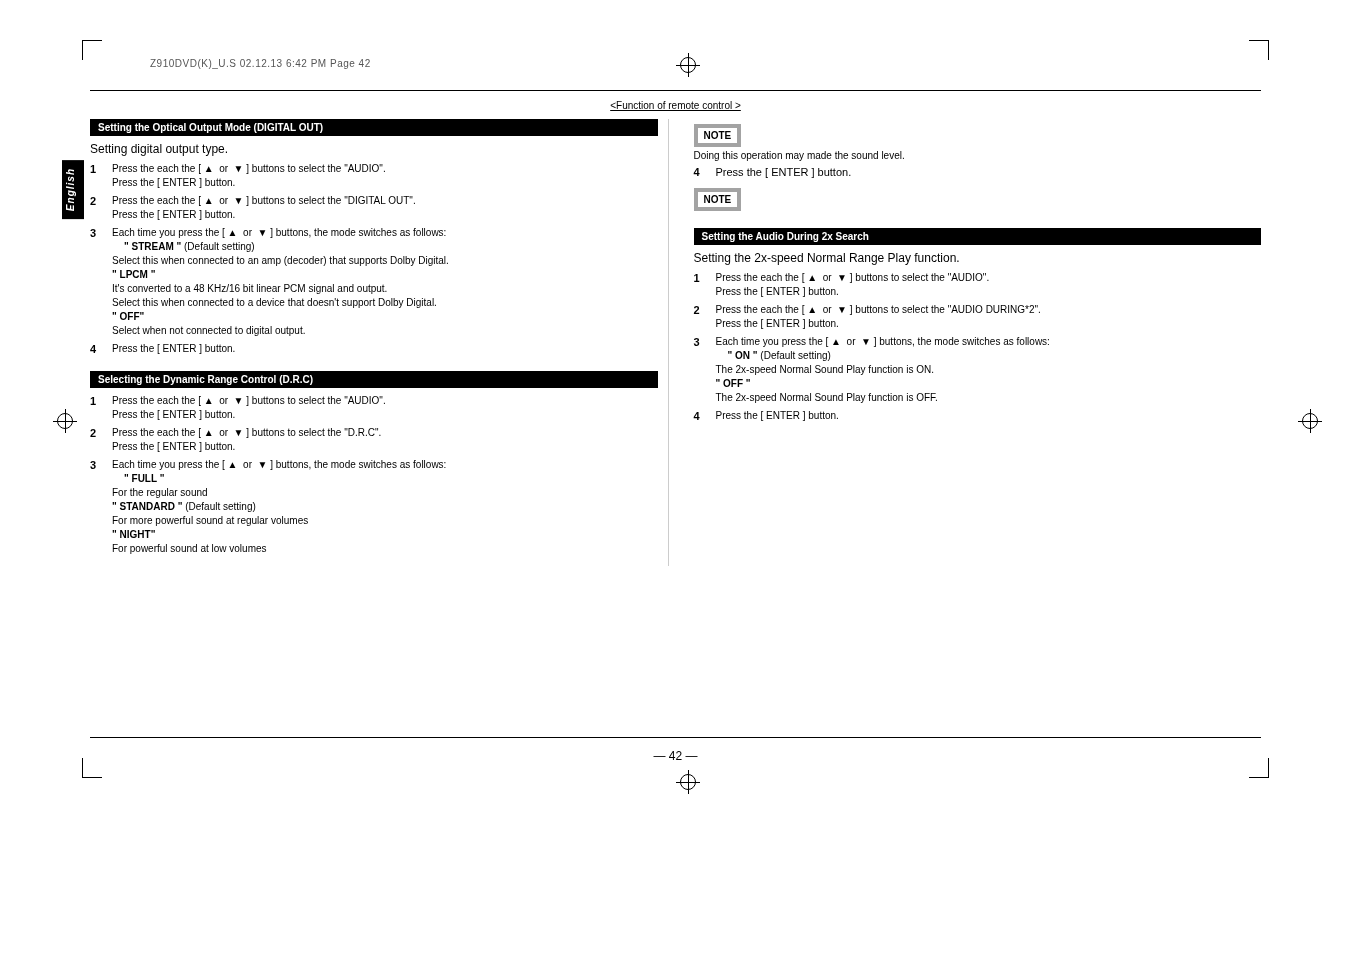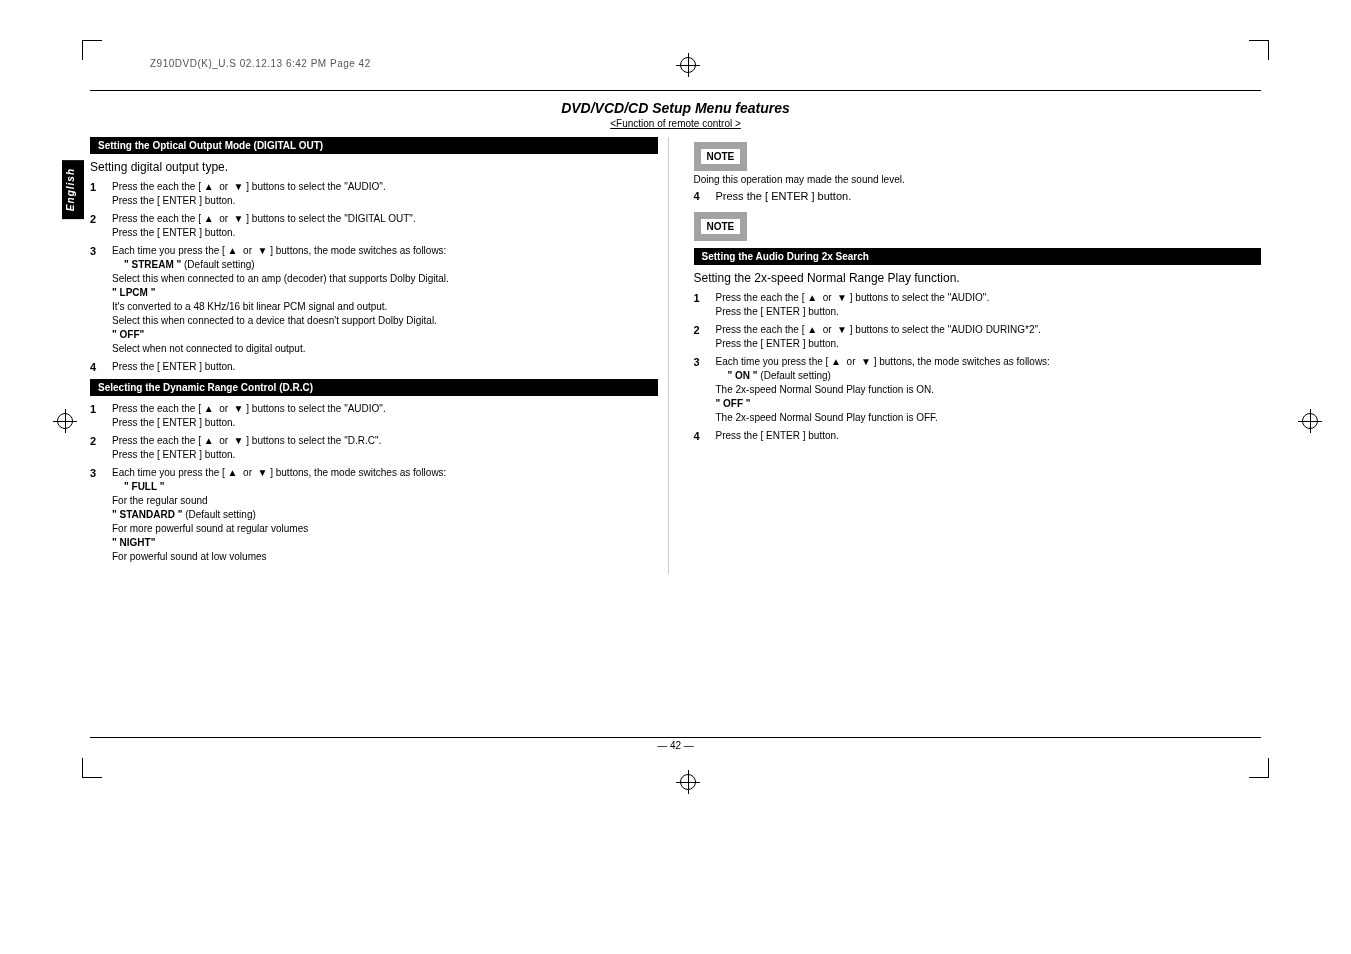--- a/index.html
+++ b/index.html
@@ -176,46 +176,46 @@
       font-size: 11px;
       min-width: 18px;
       margin-right: 4px;
     }
     .item-content {
       flex: 1;
     }
 
     
     .note-box {
-      border: 7px solid #a3a3a3;
+      border: 4px solid #a3a3a3;
       padding: 2px 6px;
       font-size: 10px;
       font-weight: bold;
       display: inline-block;
       margin-bottom: 3px;
       margin-top: 5px;
     }
     .note-text {
       font-size: 10px;
       margin-bottom: 5px;
     }
 
     
     .section-divider {
-      margin-top: 4px;
+      margin-top: 14px;
       margin-bottom: 10px;
     }
 
     
     .page-num {
       position: absolute;
-      bottom: 67px;
+      bottom: 55px;
       left: 50%;
       transform: translateX(-50%);
-      font-size: 10px;
+      font-size: 12px;
       color: #000;
       margin-top: 48px;
     }
 
     
     .indent {
       margin-left: 12px;
     }
 
   </style>
@@ -260,21 +260,20 @@
   <div class="file-info">Z910DVD(K)_U.S   02.12.13   6:42 PM   Page 42</div>
 
   <div class="top-rule"></div>
 
   <div class="bottom-rule"></div>
 
   <div class="content-area">
 
     <div class="lang-tab">English</div>
 
-    <div class="main-title">DVD/VCD/CD Setup Menu features</div>
     <div class="sub-title">&lt;Function of remote control &gt;</div>
 
     <div class="two-col">
 
       <div class="left-col">
 
         <div>
           <div class="section-header">Setting the Optical Output Mode (DIGITAL OUT)</div>
           <div class="section-subtext">Setting digital output type.</div>
 

